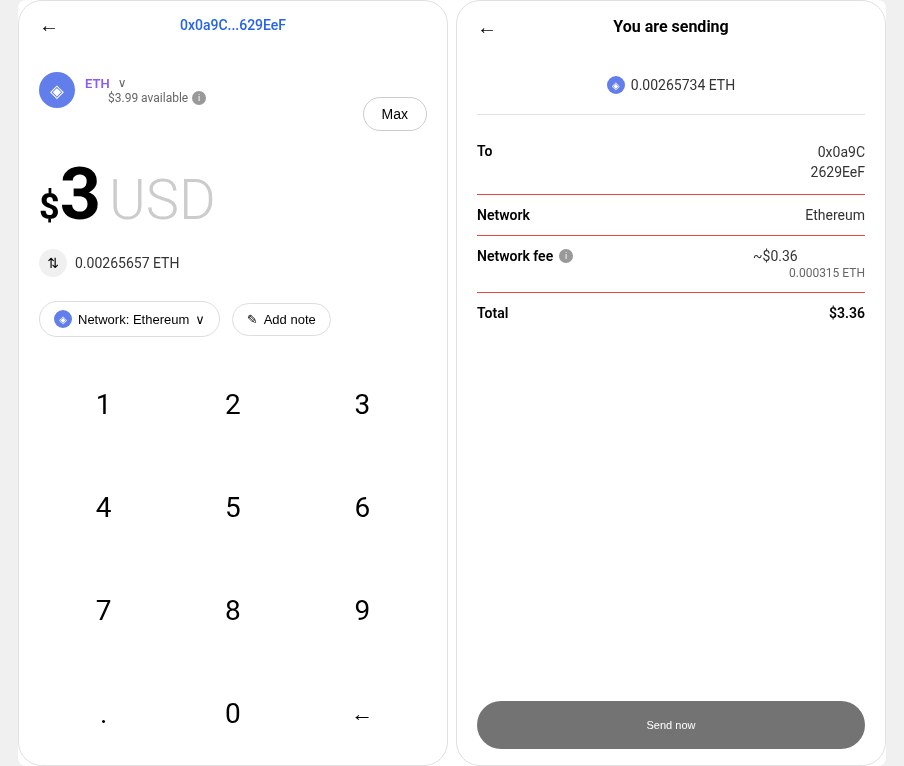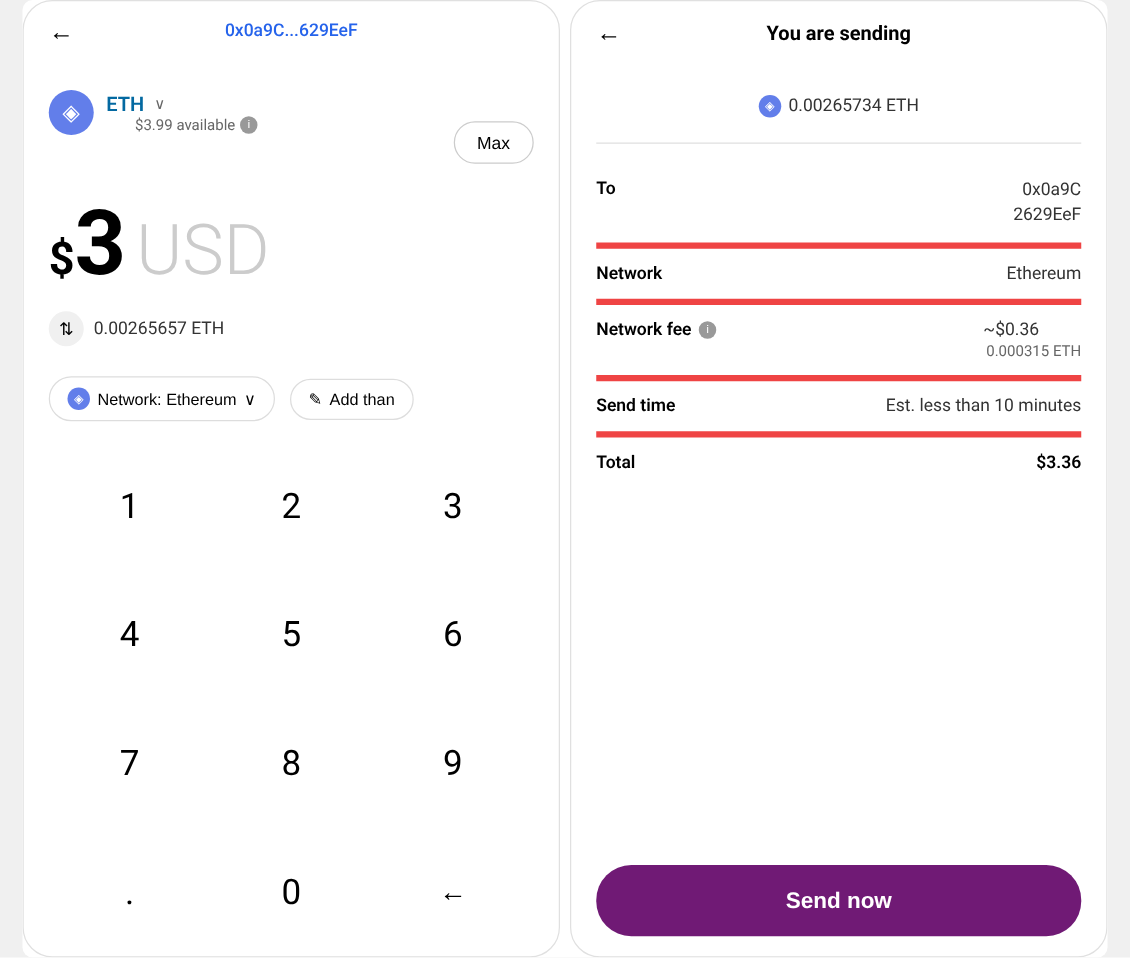--- a/index.html
+++ b/index.html
@@ -68,23 +68,23 @@
       height: 36px;
       border-radius: 50%;
       background: #627EEA;
       display: flex;
       align-items: center;
       justify-content: center;
       color: white;
       font-size: 18px;
     }
     .token-name {
-      font-size: 16px;
+      font-size: 13px;
       font-weight: 600;
-      color: #0369a1;
+      color: #8b5cf6;
     }
     .token-chevron {
       font-size: 12px;
       color: #666;
       margin-left: 4px;
     }
     .token-balance {
       font-size: 12px;
       color: #666;
       display: flex;
@@ -282,39 +282,39 @@
     }
 
     .details-section {
       padding: 16px 20px;
     }
     .detail-row {
       display: flex;
       justify-content: space-between;
       align-items: flex-start;
       padding: 12px 0;
-      border-bottom: 5px solid #ef4444;
+      border-bottom: 1px solid #ef4444;
     }
     .detail-row:last-child {
       border-bottom: none;
     }
     .detail-label {
       font-size: 14px;
       font-weight: 600;
       color: #000;
     }
     .detail-value {
       font-size: 14px;
       color: #333;
       text-align: right;
     }
     .detail-value.right-col {
       display: flex;
       flex-direction: column;
-      align-items: center;
+      align-items: flex-start;
     }
     .detail-sub {
       font-size: 12px;
       color: #666;
       margin-top: 2px;
       margin-left: 36px;
     }
     .detail-label-row {
       display: flex;
       align-items: center;
@@ -327,27 +327,27 @@
       line-height: 1.4;
     }
     .total-value {
       font-size: 14px;
       font-weight: 600;
       color: #000;
     }
 
     .send-now-btn {
       margin: 16px 20px;
-      background: #701a75;
+      background: #737373;
       color: white;
       border: none;
       border-radius: 28px;
       padding: 18px;
-      font-size: 18px;
-      font-weight: 700;
+      font-size: 11px;
+      font-weight: 400;
       cursor: pointer;
       text-align: center;
     }
 
     .spacer { flex: 1; }
   </style>
 </head>
 <body>
 
 <div class="screens-container">
@@ -388,21 +388,21 @@
     </div>
 
     <div class="network-row">
       <button class="network-btn">
         <div class="network-eth-icon">◈</div>
         <span>Network: Ethereum</span>
         <span>∨</span>
       </button>
       <button class="add-note-btn">
         <span>✎</span>
-        <span>Add than</span>
+        <span>Add note</span>
       </button>
     </div>
 
     <div class="numpad">
       <div class="numpad-key">1</div>
       <div class="numpad-key">2</div>
       <div class="numpad-key">3</div>
       <div class="numpad-key">4</div>
       <div class="numpad-key">5</div>
       <div class="numpad-key">6</div>
@@ -452,24 +452,20 @@
         <div class="detail-label-row">
           <span class="detail-label">Network fee</span>
           <div class="info-icon">i</div>
         </div>
         <div class="detail-value right-col">
           <span>~$0.36</span>
           <span class="detail-sub">0.000315 ETH</span>
         </div>
       </div>
 
-      <div class="detail-row">
-        <span class="detail-label">Send time</span>
-        <span class="detail-value">Est. less than 10 minutes</span>
-      </div>
 
       <div class="detail-row">
         <span class="detail-label">Total</span>
         <span class="total-value">$3.36</span>
       </div>
 
     </div>
 
     <div class="spacer"></div>
 

